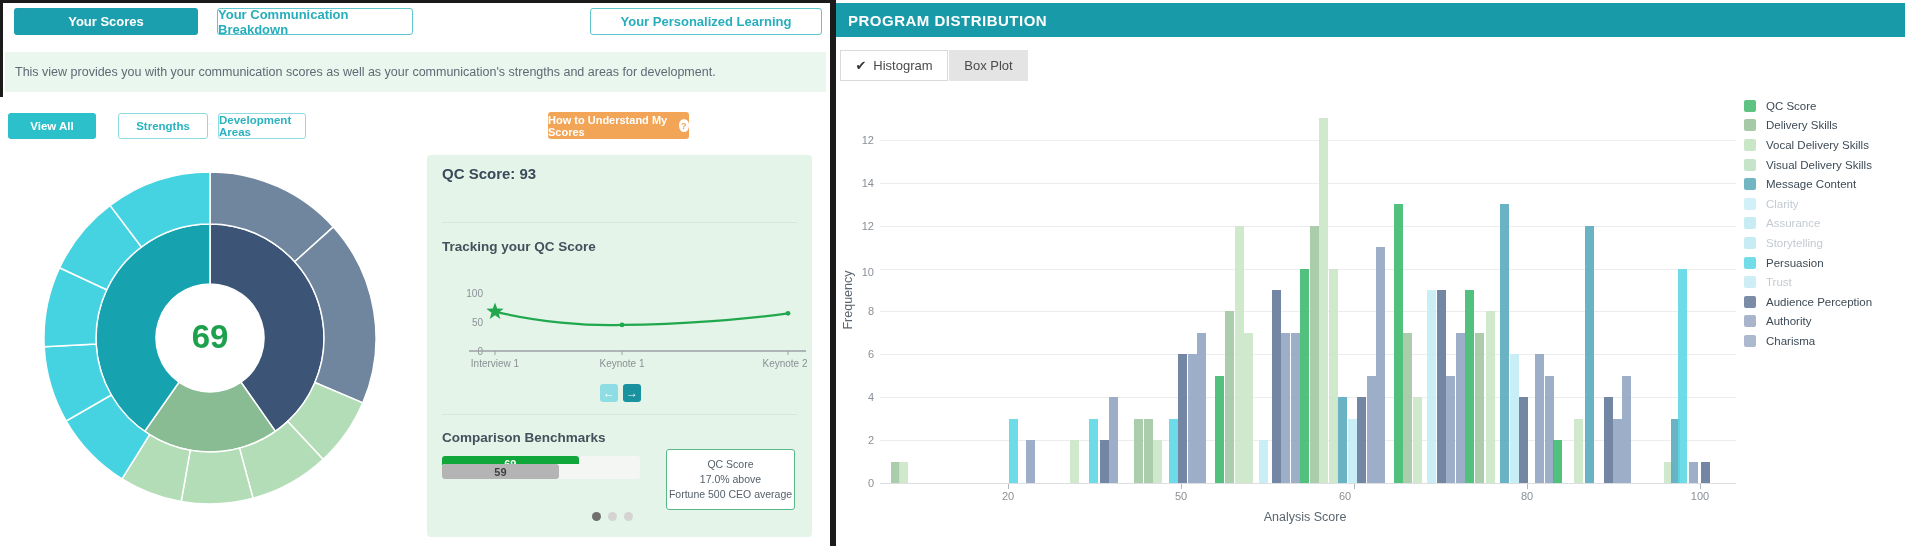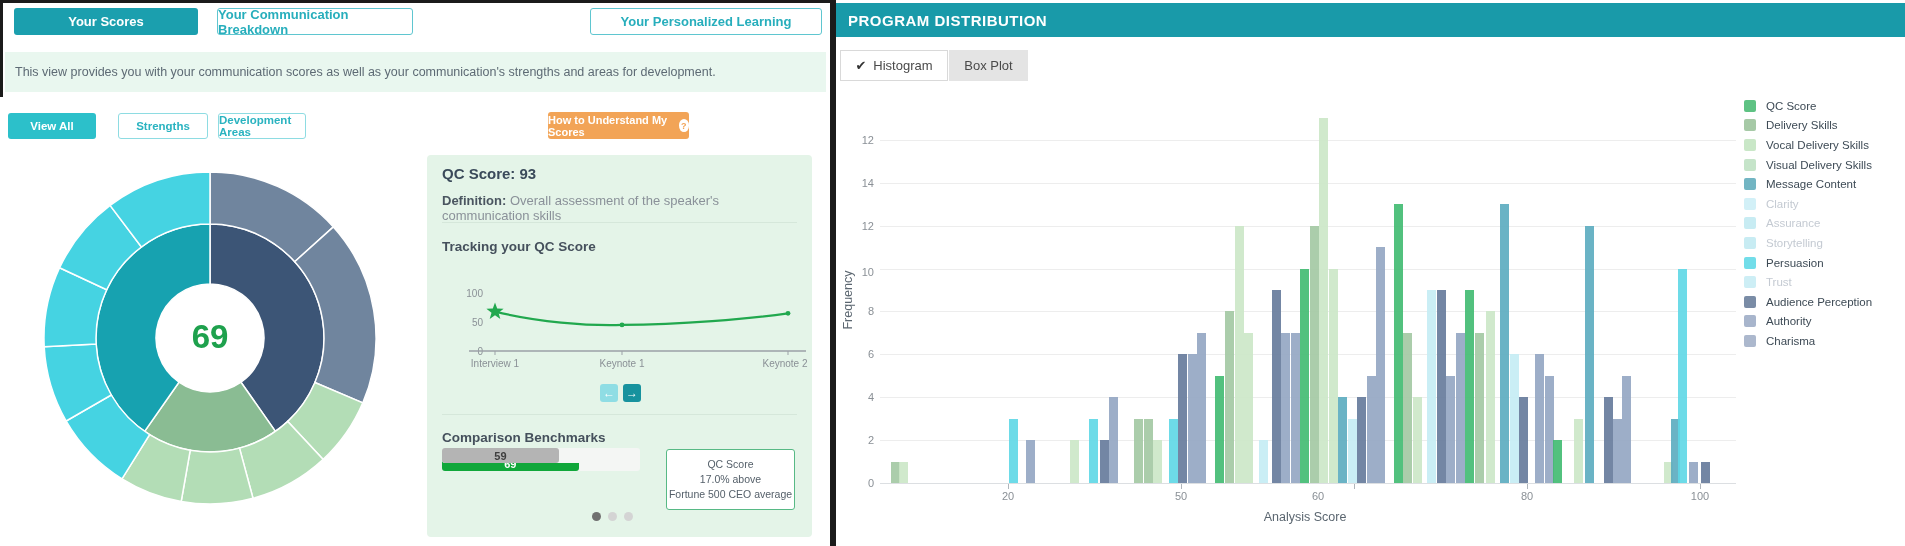--- a/index.html
+++ b/index.html
@@ -105,23 +105,20 @@
         <path d="M24.2,251 A166,166 0 0 1 2.2,176.7 L54.2,174 A114,114 0 0 0 69.3,225 Z" fill="#45d3e2" stroke="#fff" stroke-width="1.5"></path>
         <path d="M2.2,176.7 A166,166 0 0 1 17.6,97.8 L64.7,119.8 A114,114 0 0 0 54.2,174 Z" fill="#45d3e2" stroke="#fff" stroke-width="1.5"></path>
         <path d="M17.6,97.8 A166,166 0 0 1 68.1,35.4 L99.4,77 A114,114 0 0 0 64.7,119.8 Z" fill="#45d3e2" stroke="#fff" stroke-width="1.5"></path>
         <path d="M68.1,35.4 A166,166 0 0 1 168,2 L168,54 A114,114 0 0 0 99.4,77 Z" fill="#45d3e2" stroke="#fff" stroke-width="1.5"></path>
       </svg>
   </div>
   <div class="center-label">69</div>
 
   <div class="mint-panel"></div>
   <div class="details-title">QC Score: 93</div>
-  <div class="definition">
-    <b>Definition:</b><span> Overall assessment of the speaker's communication skills</span>
-  </div>
   <div class="hr1"></div>
   <div class="sec-title" style="left:442px;top:239px;">Tracking your QC Score</div>
 
   <div class="abs" style="left:447px;top:275px;width:365px;height:105px;">
     <svg id="tracking" width="365" height="105" viewBox="0 0 365 105">
         <text x="36" y="21.5" text-anchor="end" font-size="10" fill="#8a9096">100</text>
         <text x="36" y="50.5" text-anchor="end" font-size="10" fill="#8a9096">50</text>
         <text x="36" y="79.5" text-anchor="end" font-size="10" fill="#8a9096">0</text>
         <line x1="22" y1="76" x2="359" y2="76" stroke="#9ba1a7" stroke-width="1.3"></line>
         <line x1="48" y1="76" x2="48" y2="80" stroke="#9ba1a7" stroke-width="1"></line>
@@ -139,21 +136,21 @@
 
   <div class="nav-btn" id="prev-btn" style="left:600px;background:#8fdde4;">←</div>
   <div class="nav-btn" id="next-btn" style="left:623px;background:#17929e;">→</div>
 
   <div class="hr2"></div>
   <div class="sec-title" style="left:442px;top:430px;">Comparison Benchmarks</div>
   <div id="bench-bars">
       <div class="bench-track" style="top: 456px;">
         <div class="bench-fill" style="width: 136.6px; background: rgb(16, 167, 58); color: rgb(255, 255, 255);">69</div>
       </div>
-      <div class="bench-track" style="top: 448px;">
+      <div class="bench-track" style="top: 464px;">
         <div class="bench-fill" style="width: 116.8px; background: rgb(180, 180, 180); color: rgb(63, 63, 63);">59</div>
       </div>
     </div>
 
   <div class="callout">
     <div>QC Score</div>
     <div>17.0% above</div>
     <div>Fortune 500 CEO average</div>
   </div>
 
@@ -255,21 +252,21 @@
       <div class="ylab" style="left: 846px; top: 305.4px;">8</div>
       <div class="ylab" style="left: 846px; top: 266px;">10</div>
       <div class="ylab" style="left: 846px; top: 219.6px;">12</div>
       <div class="ylab" style="left: 846px; top: 176.7px;">14</div>
       <div class="ylab" style="left: 846px; top: 133.8px;">12</div>
       <div class="xtick" style="left: 1008px;"></div>
       <div class="xlab" style="left: 991px;">20</div>
       <div class="xtick" style="left: 1181px;"></div>
       <div class="xlab" style="left: 1164px;">50</div>
       <div class="xtick" style="left: 1354px;"></div>
-      <div class="xlab" style="left: 1301px;">60</div>
+      <div class="xlab" style="left: 1328px;">60</div>
       <div class="xtick" style="left: 1527px;"></div>
       <div class="xlab" style="left: 1510px;">80</div>
       <div class="xtick" style="left: 1700px;"></div>
       <div class="xlab" style="left: 1683px;">100</div>
     </div>
   <div class="legend" id="legend">
       <div class="legend-item">
         <div class="legend-swatch" style="background: rgb(94, 194, 131);"></div>
         <span class="legend-label" style="color: rgb(61, 74, 85);">QC Score</span>
       </div>

